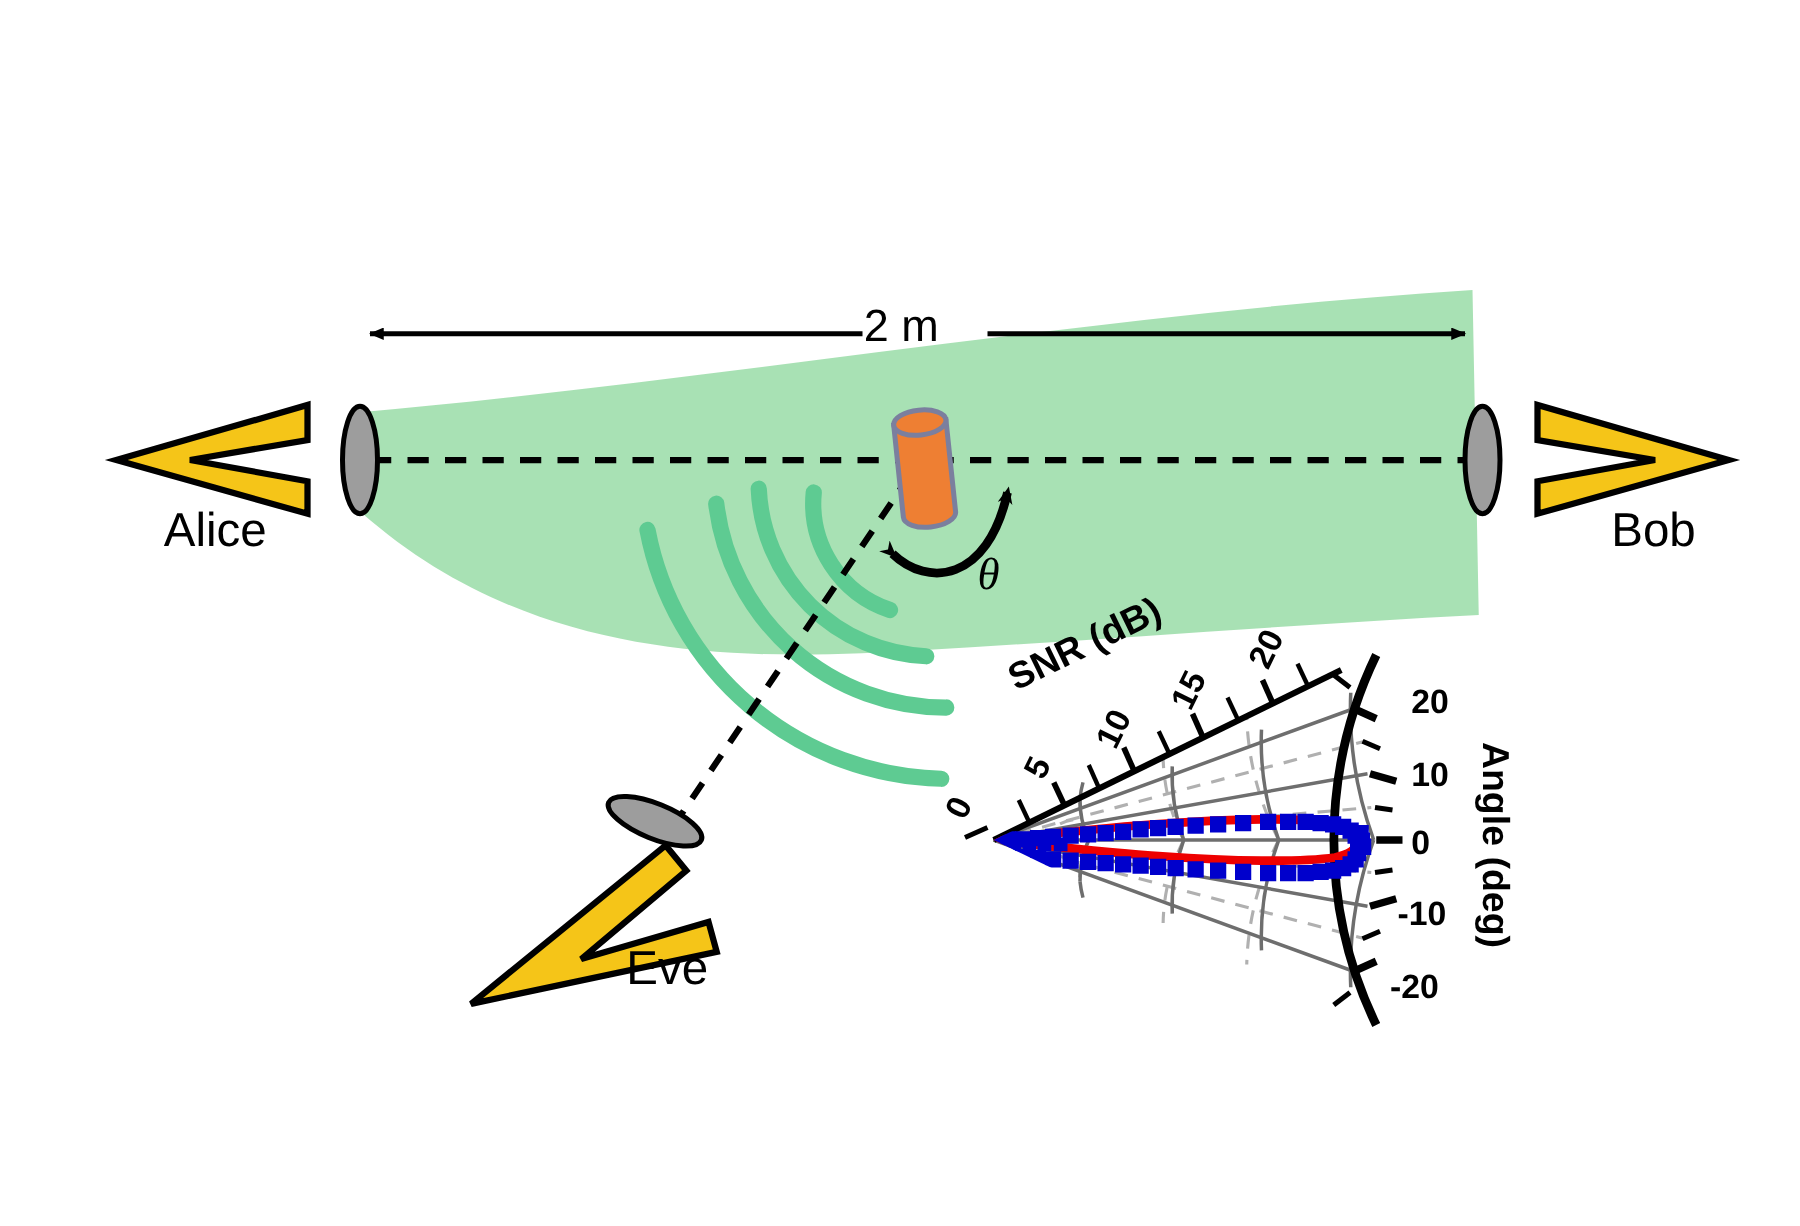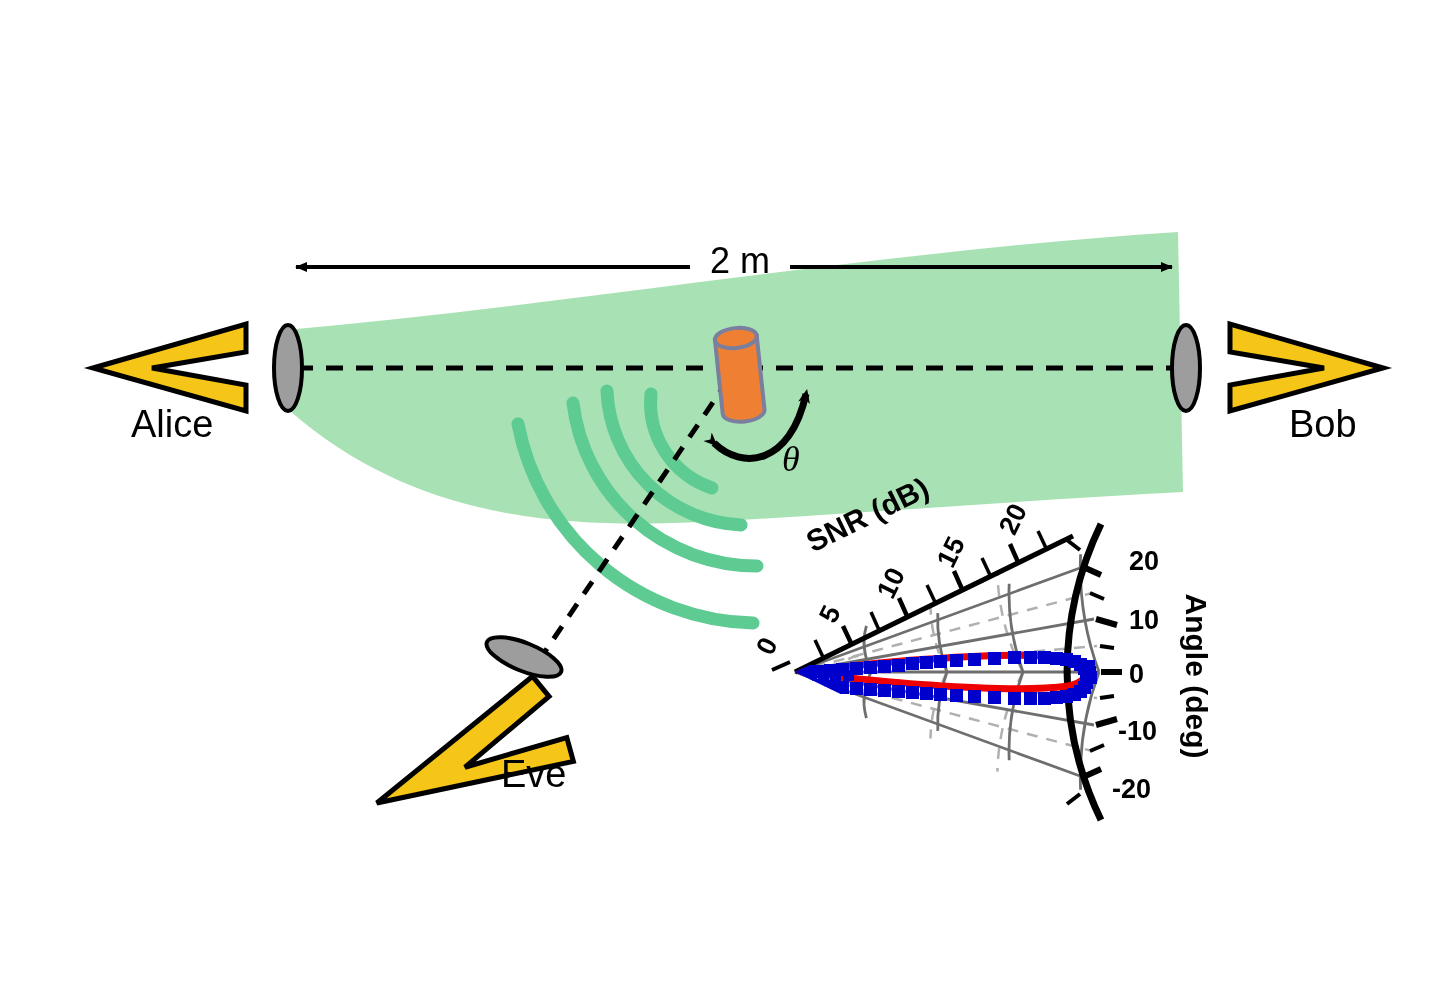--- a/index.html
+++ b/index.html
@@ -257,16 +257,16 @@
       <text class="lbl lbl-tick" x="1129" y="683">0</text>
       <text class="lbl lbl-tick" x="1118" y="740">-10</text>
       <text class="lbl lbl-tick" x="1112" y="798">-20</text>
 
       <text class="lbl lbl-axis" x="1186" y="676" transform="rotate(90 1186 676)" text-anchor="middle">Angle (deg)</text>
 
     </g>
 
   </svg>
 
-  <div style="position:absolute;left:690px;top:240px;width:100px;text-align:center;
+  <div style="position:absolute;left:671px;top:240px;width:100px;text-align:center;
               font-size:36px;color:#000;font-family:'Liberation Sans',sans-serif;">2 m</div>
 
 </div>
 
 </body></html>

